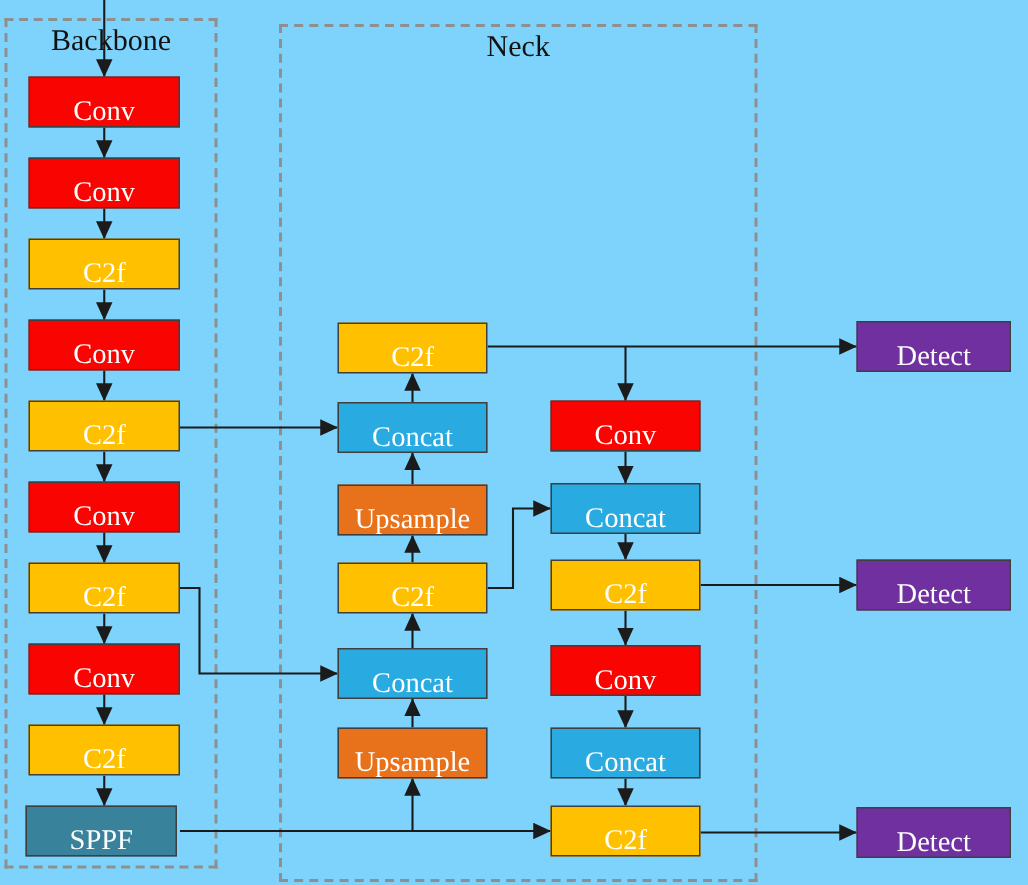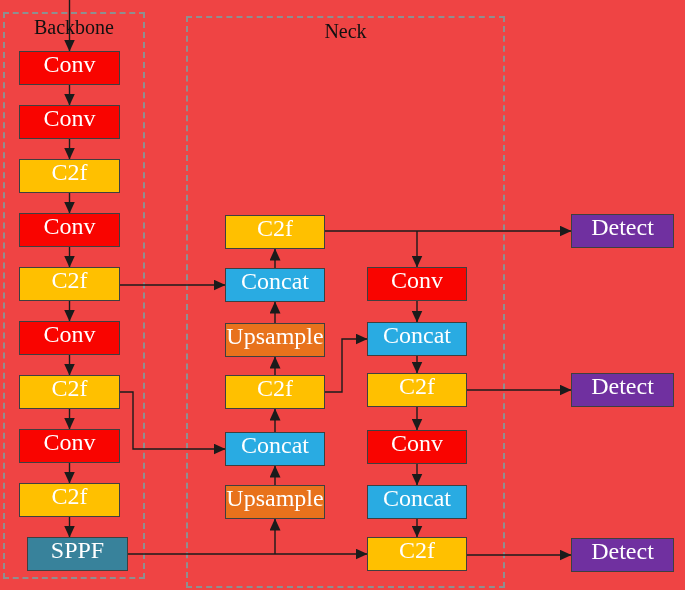--- a/index.html
+++ b/index.html
@@ -1,19 +1,19 @@
 <!DOCTYPE html>
 <html><head>
 <meta charset="utf-8">
 <style>
   html,body{margin:0;padding:0;background:#ffffff;}
   #canvas{
     position:relative;
     width:685px;height:590px;
-    background:#ef4444;
+    background:#7dd3fc;
     font-family:"Liberation Serif","DejaVu Serif",serif;
     overflow:hidden;
   }
   .group{
     position:absolute;
     border:2px dashed #8f8f8f;
     box-sizing:border-box;
     background:transparent;
   }
   .group-title{
@@ -36,25 +36,25 @@
   .edge{
     fill:none;
     stroke:#1b1b1b;
     stroke-width:1.4;
   }
   #nodes .node{
     position:absolute;
     box-sizing:border-box;
     border:1px solid #3f3f3f;
     display:flex;
-    align-items:flex-start;
+    align-items:flex-end;
     justify-content:center;
     z-index:2;
     color:#ffffff;
-    font-size:24px;
+    font-size:19px;
     line-height:1;
   }
 </style>
 </head>
 <body>
 
 <div id="canvas">
 
   <div class="group" id="g-backbone">
     <div class="group-title">Backbone</div>
@@ -123,21 +123,21 @@
       </div>
       <div class="node" style="left: 19px; top: 375px; width: 101px; height: 34px; background: rgb(255, 192, 0);">
         <span>C2f</span>
       </div>
       <div class="node" style="left: 19px; top: 429px; width: 101px; height: 34px; background: rgb(249, 4, 0);">
         <span>Conv</span>
       </div>
       <div class="node" style="left: 19px; top: 483px; width: 101px; height: 34px; background: rgb(255, 192, 0);">
         <span>C2f</span>
       </div>
-      <div class="node" style="left: 27px; top: 537px; width: 101px; height: 34px; background: rgb(56, 130, 155);">
+      <div class="node" style="left: 17px; top: 537px; width: 101px; height: 34px; background: rgb(56, 130, 155);">
         <span>SPPF</span>
       </div>
       <div class="node" style="left: 225px; top: 215px; width: 100px; height: 34px; background: rgb(255, 192, 0);">
         <span>C2f</span>
       </div>
       <div class="node" style="left: 225px; top: 268px; width: 100px; height: 34px; background: rgb(41, 171, 226);">
         <span>Concat</span>
       </div>
       <div class="node" style="left: 225px; top: 323px; width: 100px; height: 34px; background: rgb(232, 114, 28);">
         <span>Upsample</span>

